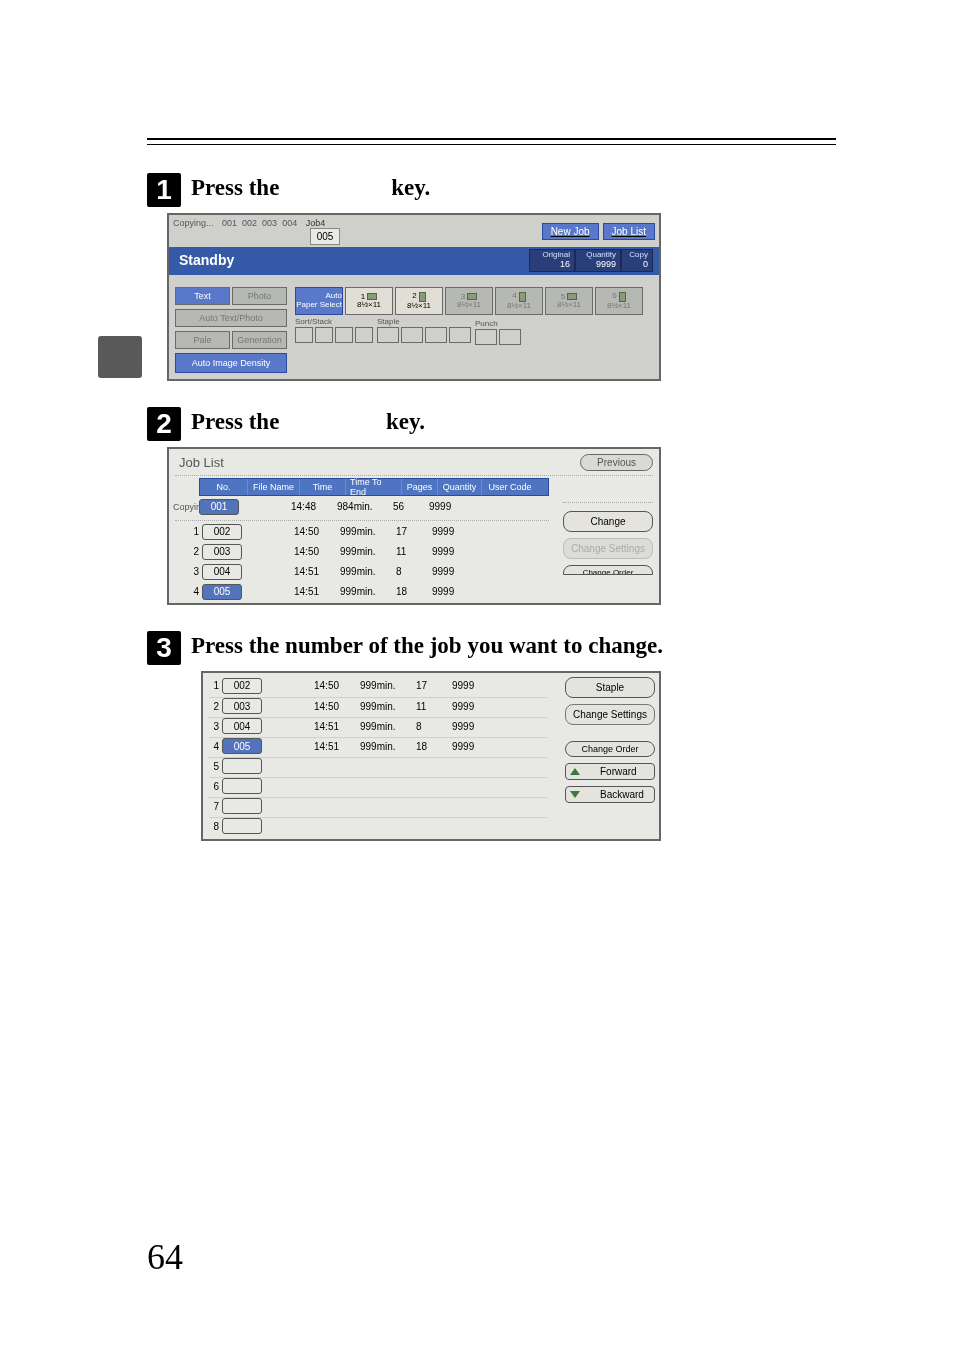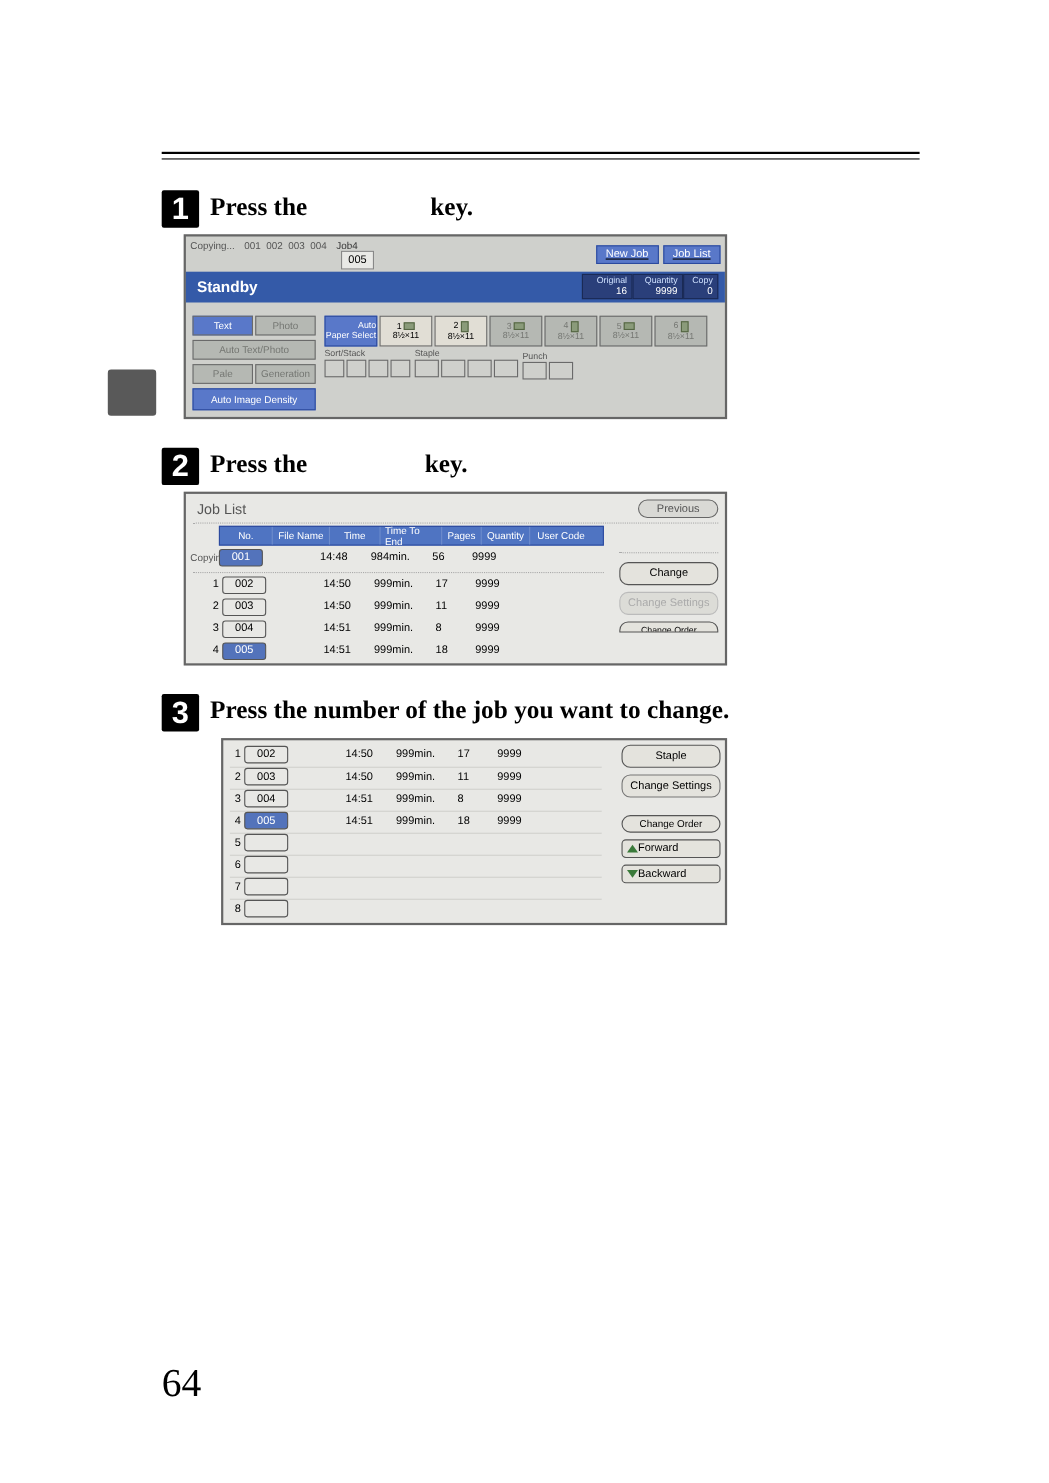--- a/index.html
+++ b/index.html
@@ -71,21 +71,21 @@
   .data-row.first{margin-bottom:4px;}
   .lg-prefix{width:26px;text-align:right;font-size:9px;color:#555;}
   .idx{width:10px;text-align:right;margin-right:3px;}
   .jobno-btn{width:40px;height:16px;border:1px solid #555;border-radius:3px;display:flex;align-items:center;justify-content:center;}
   .jobno-btn.sel{background:#5373bb;color:#fff;}
   .c-fn2{width:52px;} .c-t2{width:46px;text-align:center;} .c-tte2{width:56px;text-align:center;} .c-pg2{width:36px;text-align:center;} .c-qt2{width:44px;text-align:center;}
   .right-stack{margin-left:8px;display:flex;flex-direction:column;gap:6px;align-items:center;}
   .act-btn{border:1px solid #555;border-radius:8px;padding:4px 0;width:90px;text-align:center;font-size:10px;background:#e4e3dd;}
   .act-btn.dis{color:#aaa;border-color:#bbb;background:#dcdcd7;}
   .act-btn.cut{border-bottom-left-radius:0;border-bottom-right-radius:0;height:10px;padding:2px 0 0 0;font-size:8px;overflow:hidden;}
-  .ord-btn{display:flex;align-items:center;gap:0;border:1px solid #555;border-radius:4px;padding:2px 4px;width:90px;font-size:10px;background:#e4e3dd;}
+  .ord-btn{display:flex;align-items:center;gap:20px;border:1px solid #555;border-radius:4px;padding:2px 4px;width:90px;font-size:10px;background:#e4e3dd;}
   .ord-btn .tri{width:0;height:0;border-left:5px solid transparent;border-right:5px solid transparent;}
   .tri.up{border-bottom:7px solid #3a7a3a;}
   .tri.dn{border-top:7px solid #3a7a3a;}
   .plain-row{display:flex;align-items:center;margin:2px 6px 2px 4px;font-size:10px;height:18px;border-top:1px solid #d0d0cc;}
   .cell{height:100%;display:flex;align-items:center;}
 </style>
 </head>
 <body>
 
 <div class="tab"></div>

